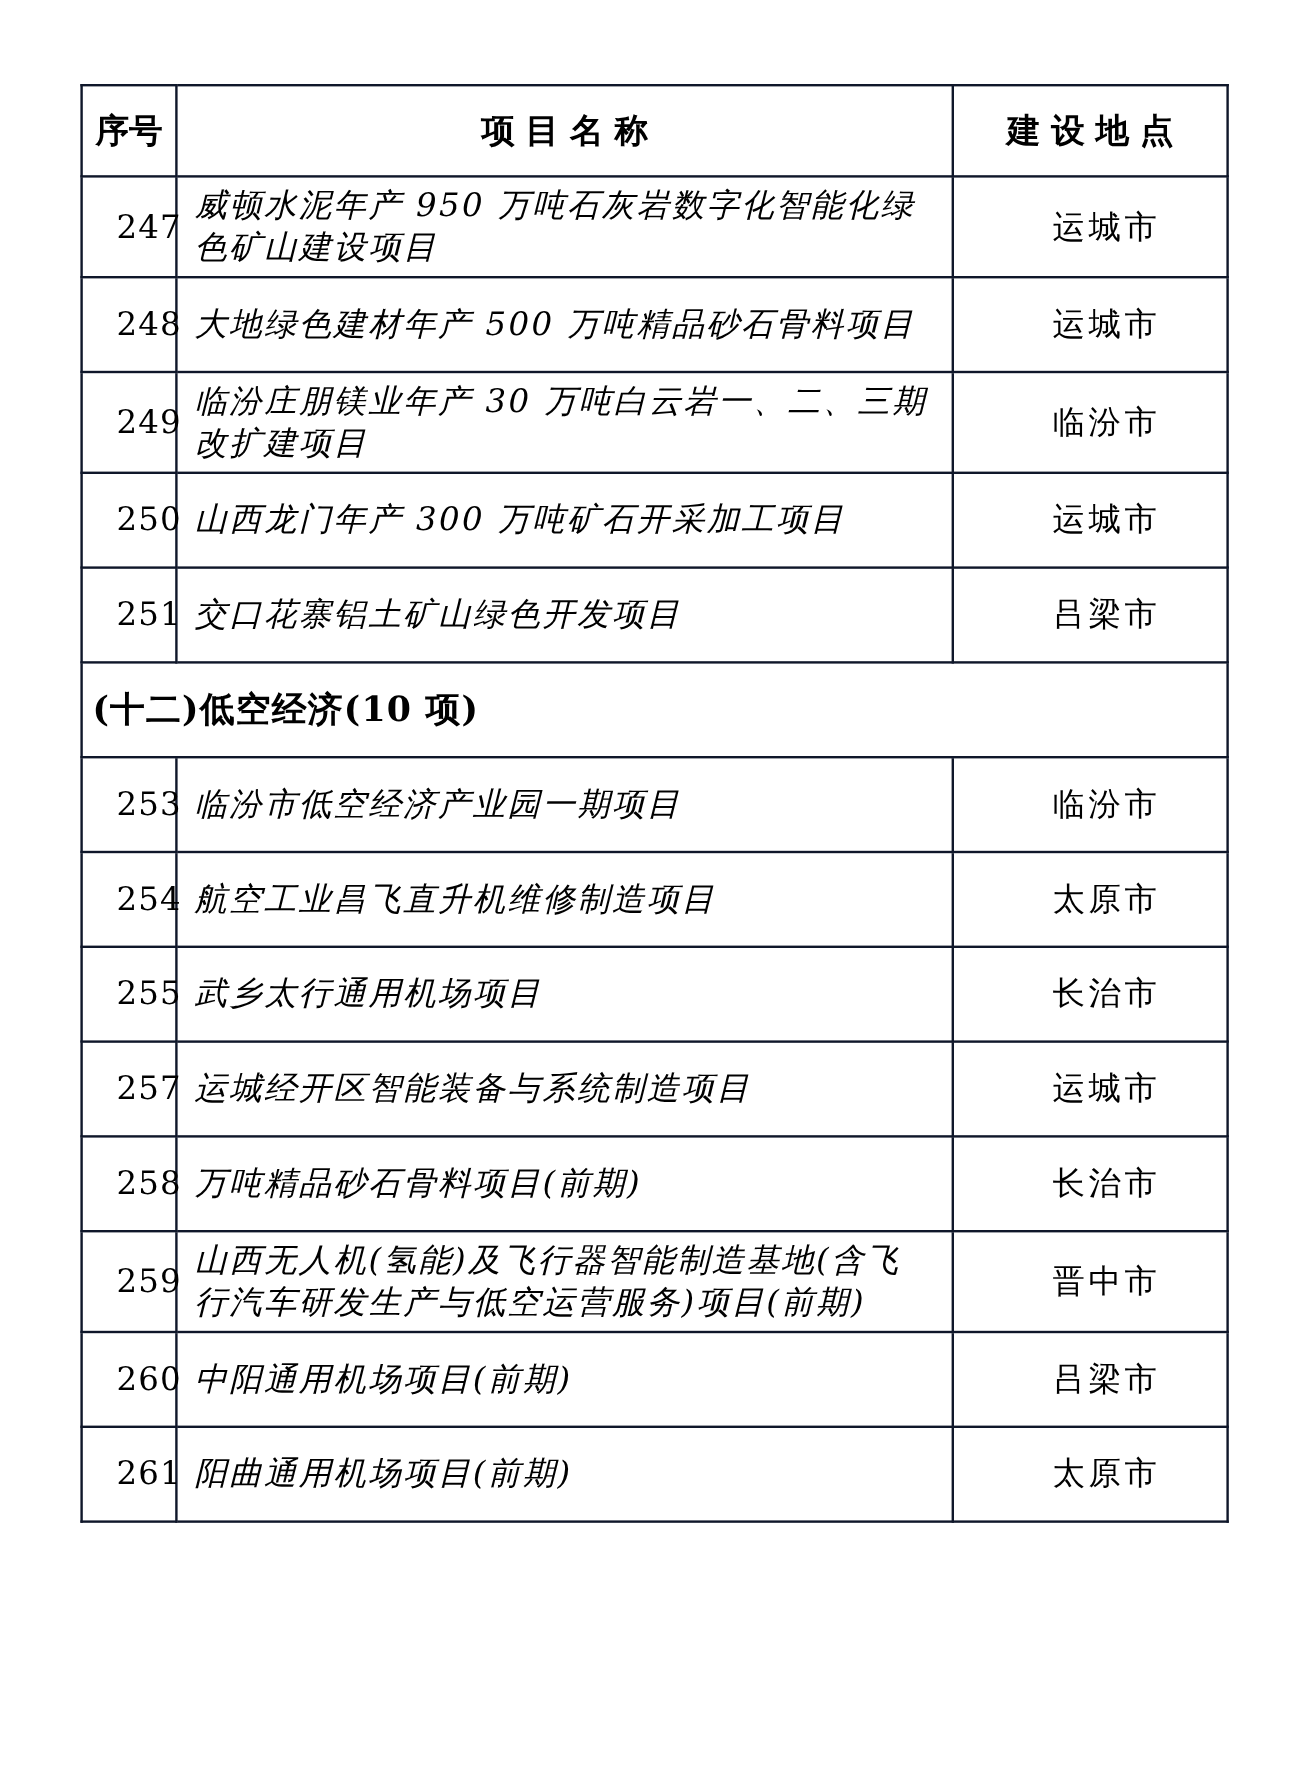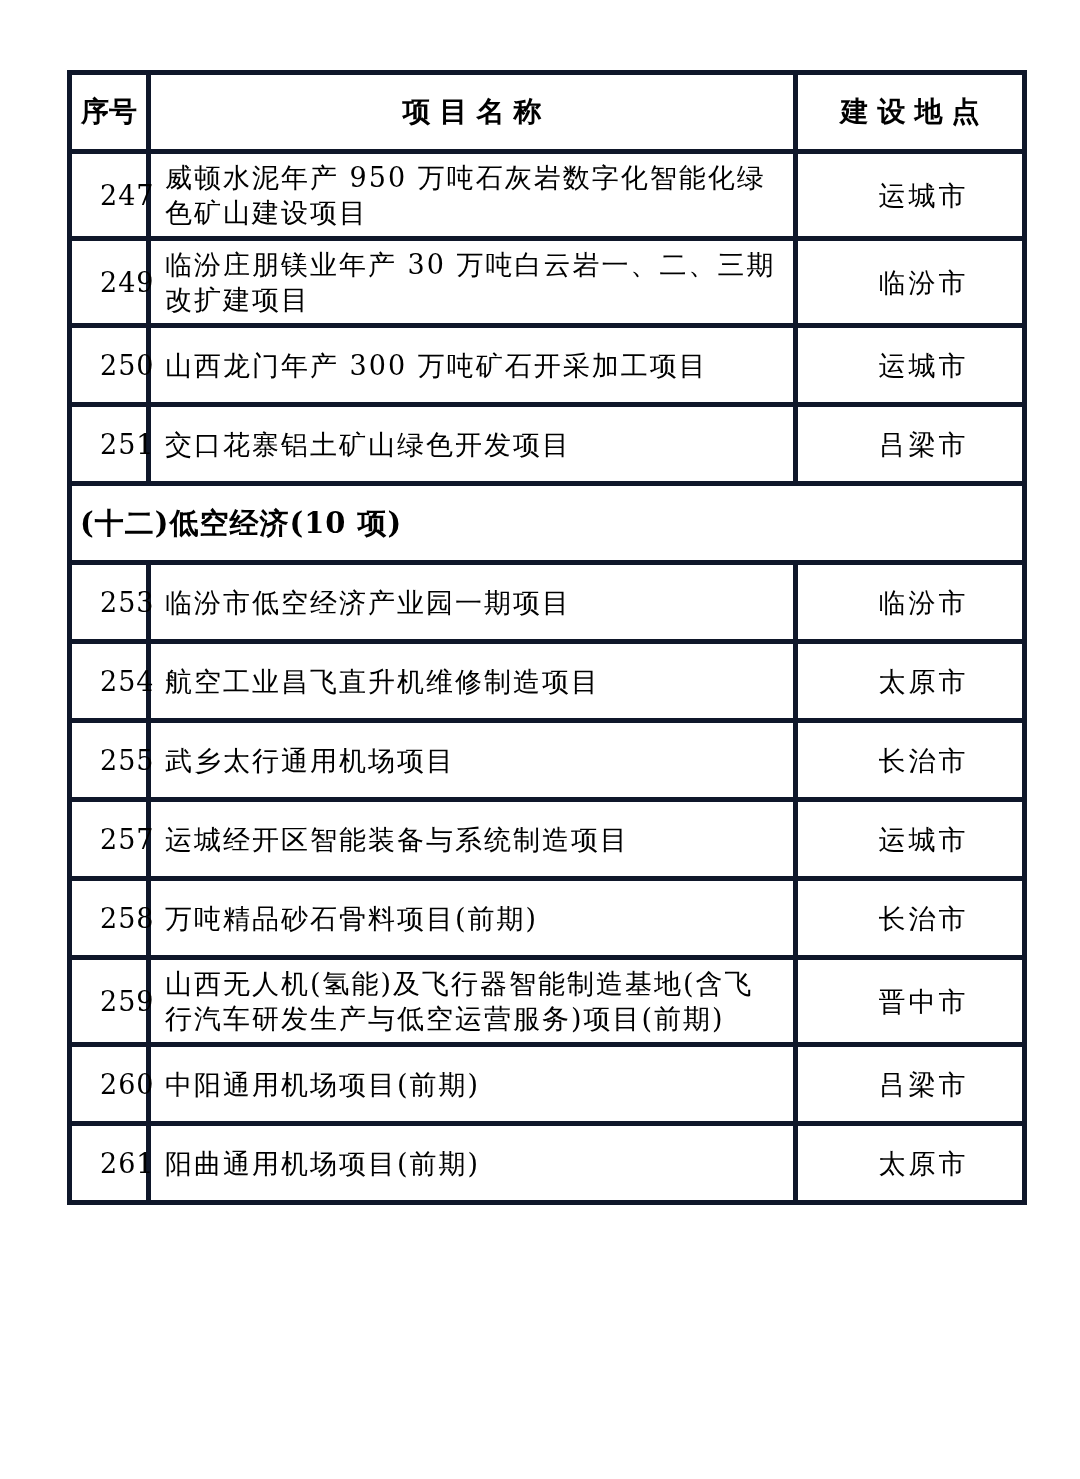--- a/index.html
+++ b/index.html
@@ -21,21 +21,21 @@
     top: 70px;
     width: 955px;
     border-collapse: collapse;
     table-layout: fixed;
   }
   .doc-table col.c-index { width: 79px; }
   .doc-table col.c-name { width: 647px; }
   .doc-table col.c-location { width: 229px; }
 
   .doc-table th, .doc-table td {
-    border: 5px solid #0f172a;
+    border: 2px solid #0f172a;
     vertical-align: middle;
     background: #ffffff;
   }
   .doc-table thead th {
     height: 74px;
     font-size: 28px;
     font-weight: bold;
     text-align: center;
     padding: 0;
   }
@@ -52,20 +52,21 @@
     padding-left: 28px;
   }
   td.col-index {
     text-align: center;
     letter-spacing: 1px;
     font-size: 27px;
   }
   td.col-name {
     text-align: left;
     padding: 6px 14px;
+    font-style: italic;
   }
   td.col-location {
     text-align: center;
     letter-spacing: 3px;
   }
   tr.section-row td {
     height: 70px;
     font-weight: bold;
     font-size: 29px;
     text-align: left;
@@ -88,20 +89,25 @@
       <tr>
         <th>序号</th>
         <th class="h-spaced">项目名称</th>
         <th class="h-spaced">建设地点</th>
       </tr>
     </thead>
     <tbody>
         <tr>
           <td class="col-index">247</td>
           <td class="col-name">威顿水泥年产 950 万吨石灰岩数字化智能化绿色矿山建设项目</td>
+          <td class="col-location">运城市</td>
+        </tr>
+        <tr>
+          <td class="col-index">248</td>
+          <td class="col-name">大地绿色建材年产 500 万吨精品砂石骨料项目</td>
           <td class="col-location">运城市</td>
         </tr>
         <tr>
           <td class="col-index">249</td>
           <td class="col-name">临汾庄朋镁业年产 30 万吨白云岩一、二、三期改扩建项目</td>
           <td class="col-location">临汾市</td>
         </tr>
         <tr>
           <td class="col-index">250</td>
           <td class="col-name">山西龙门年产 300 万吨矿石开采加工项目</td>

